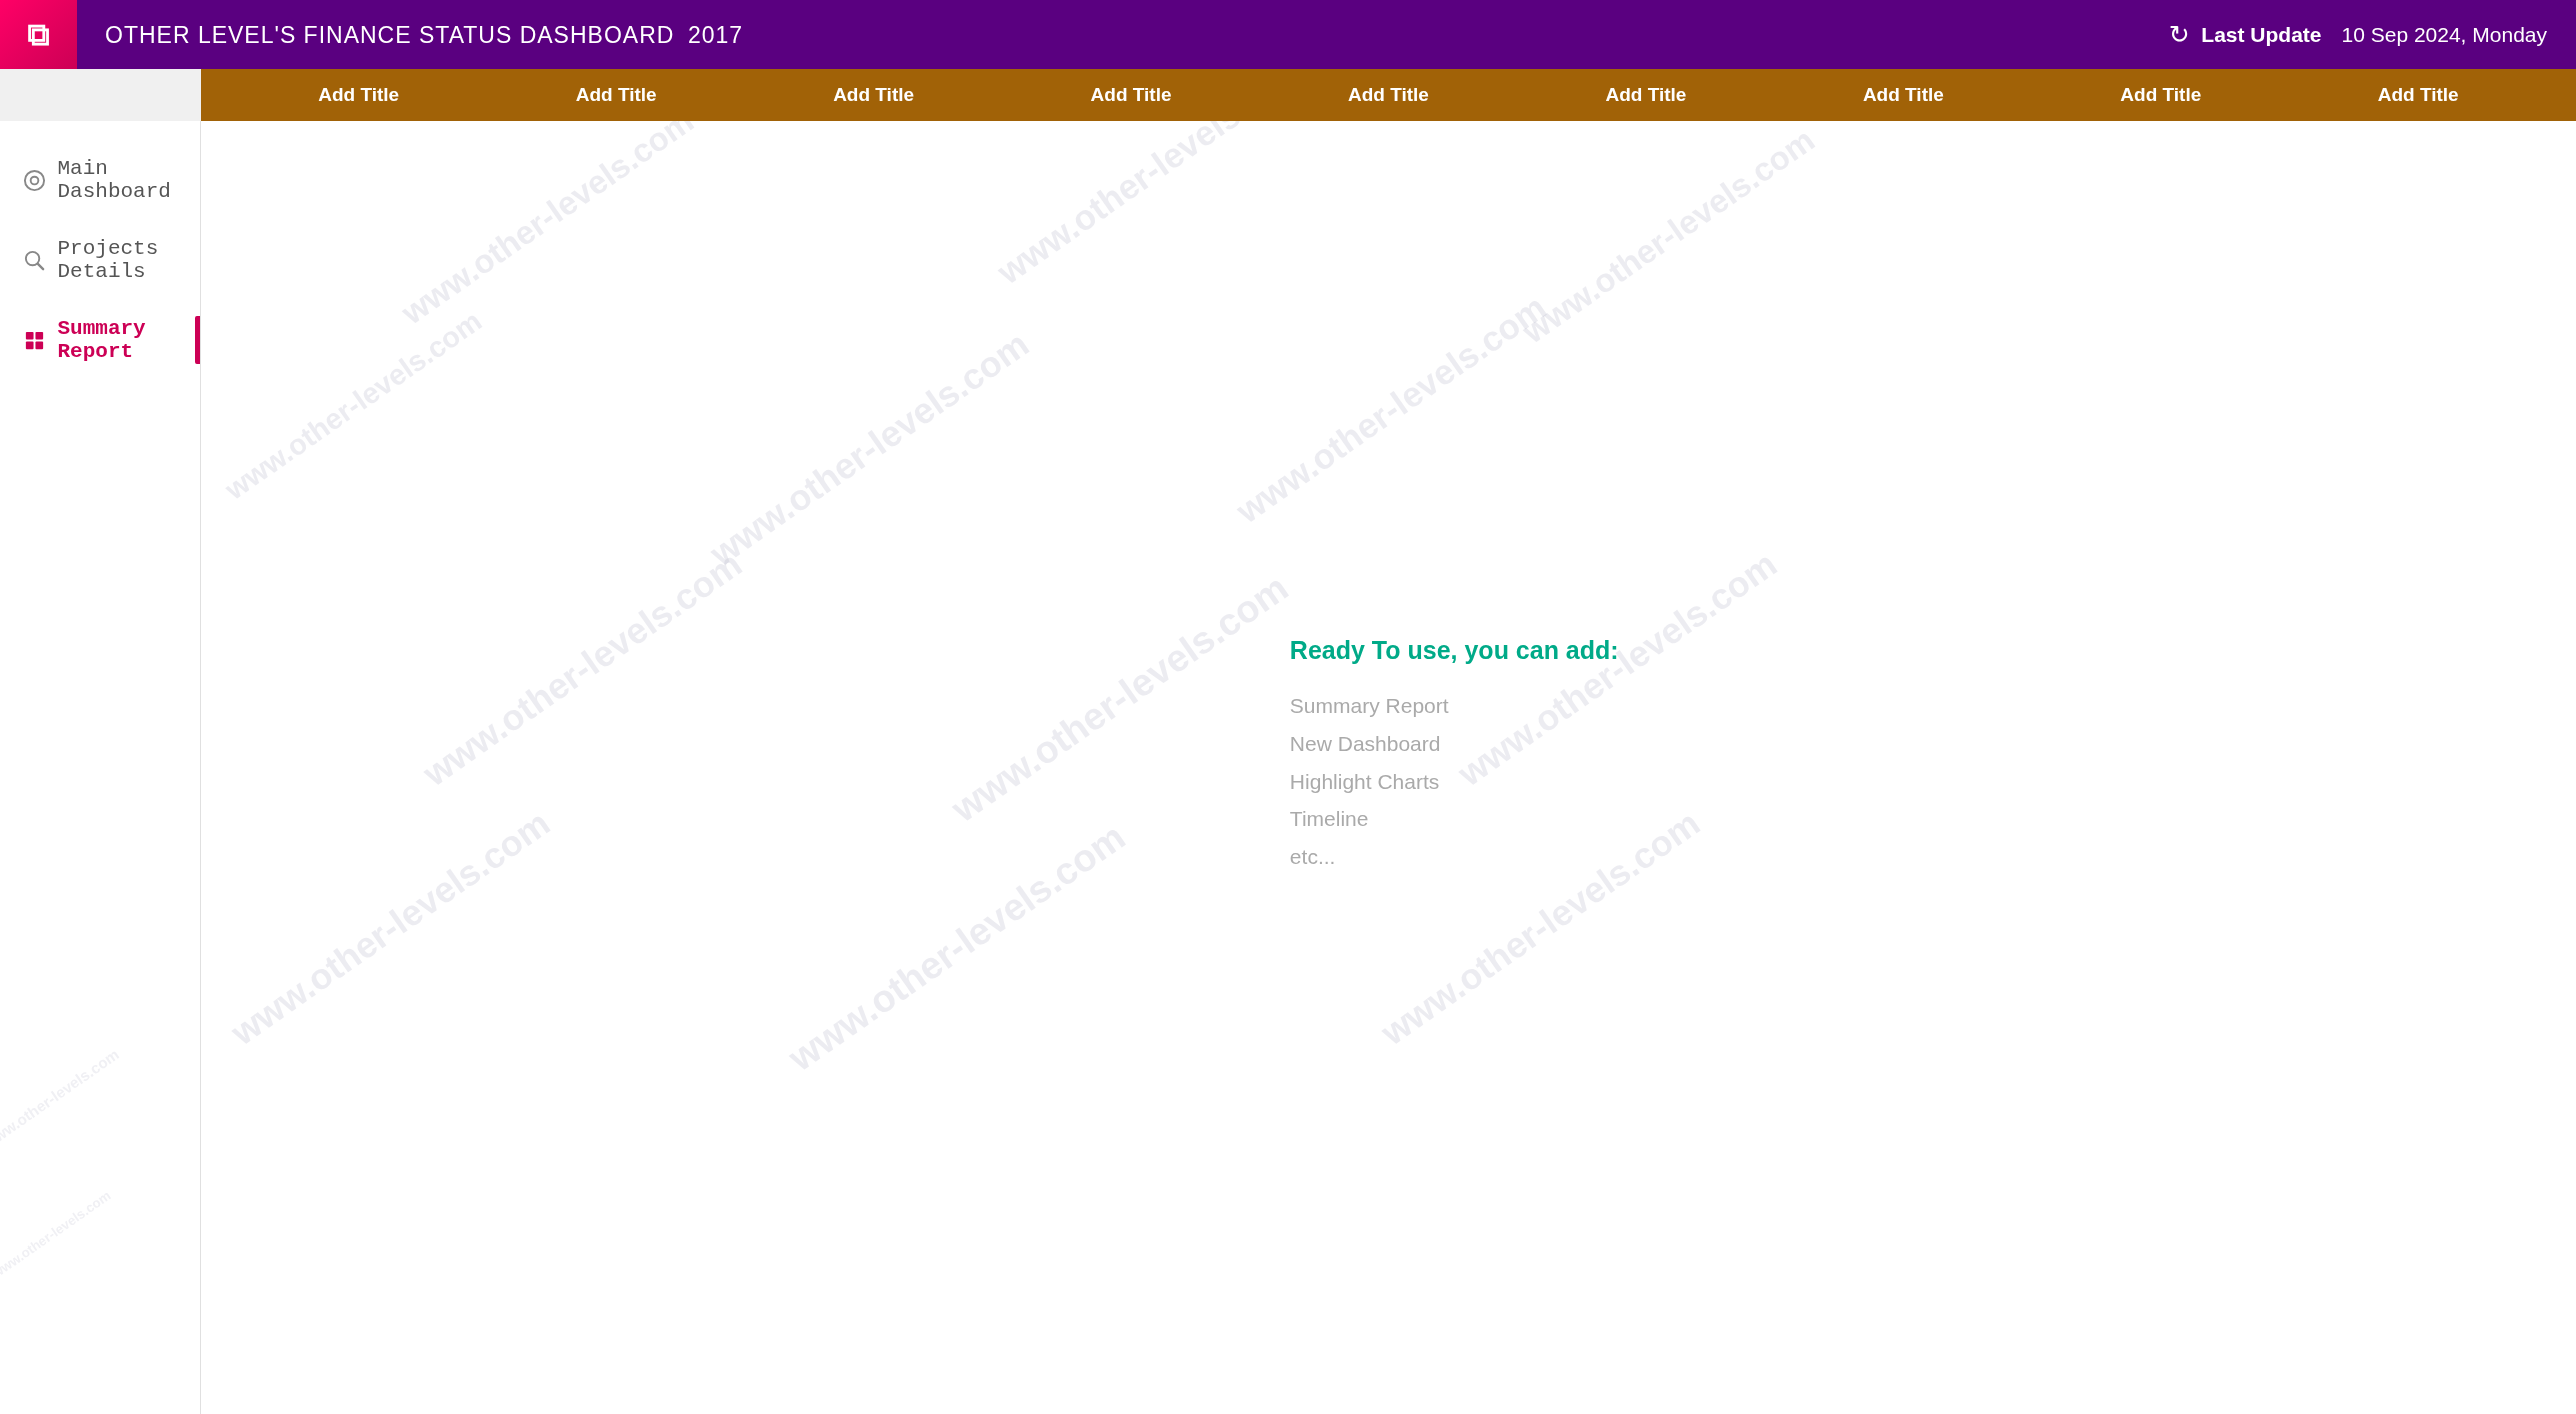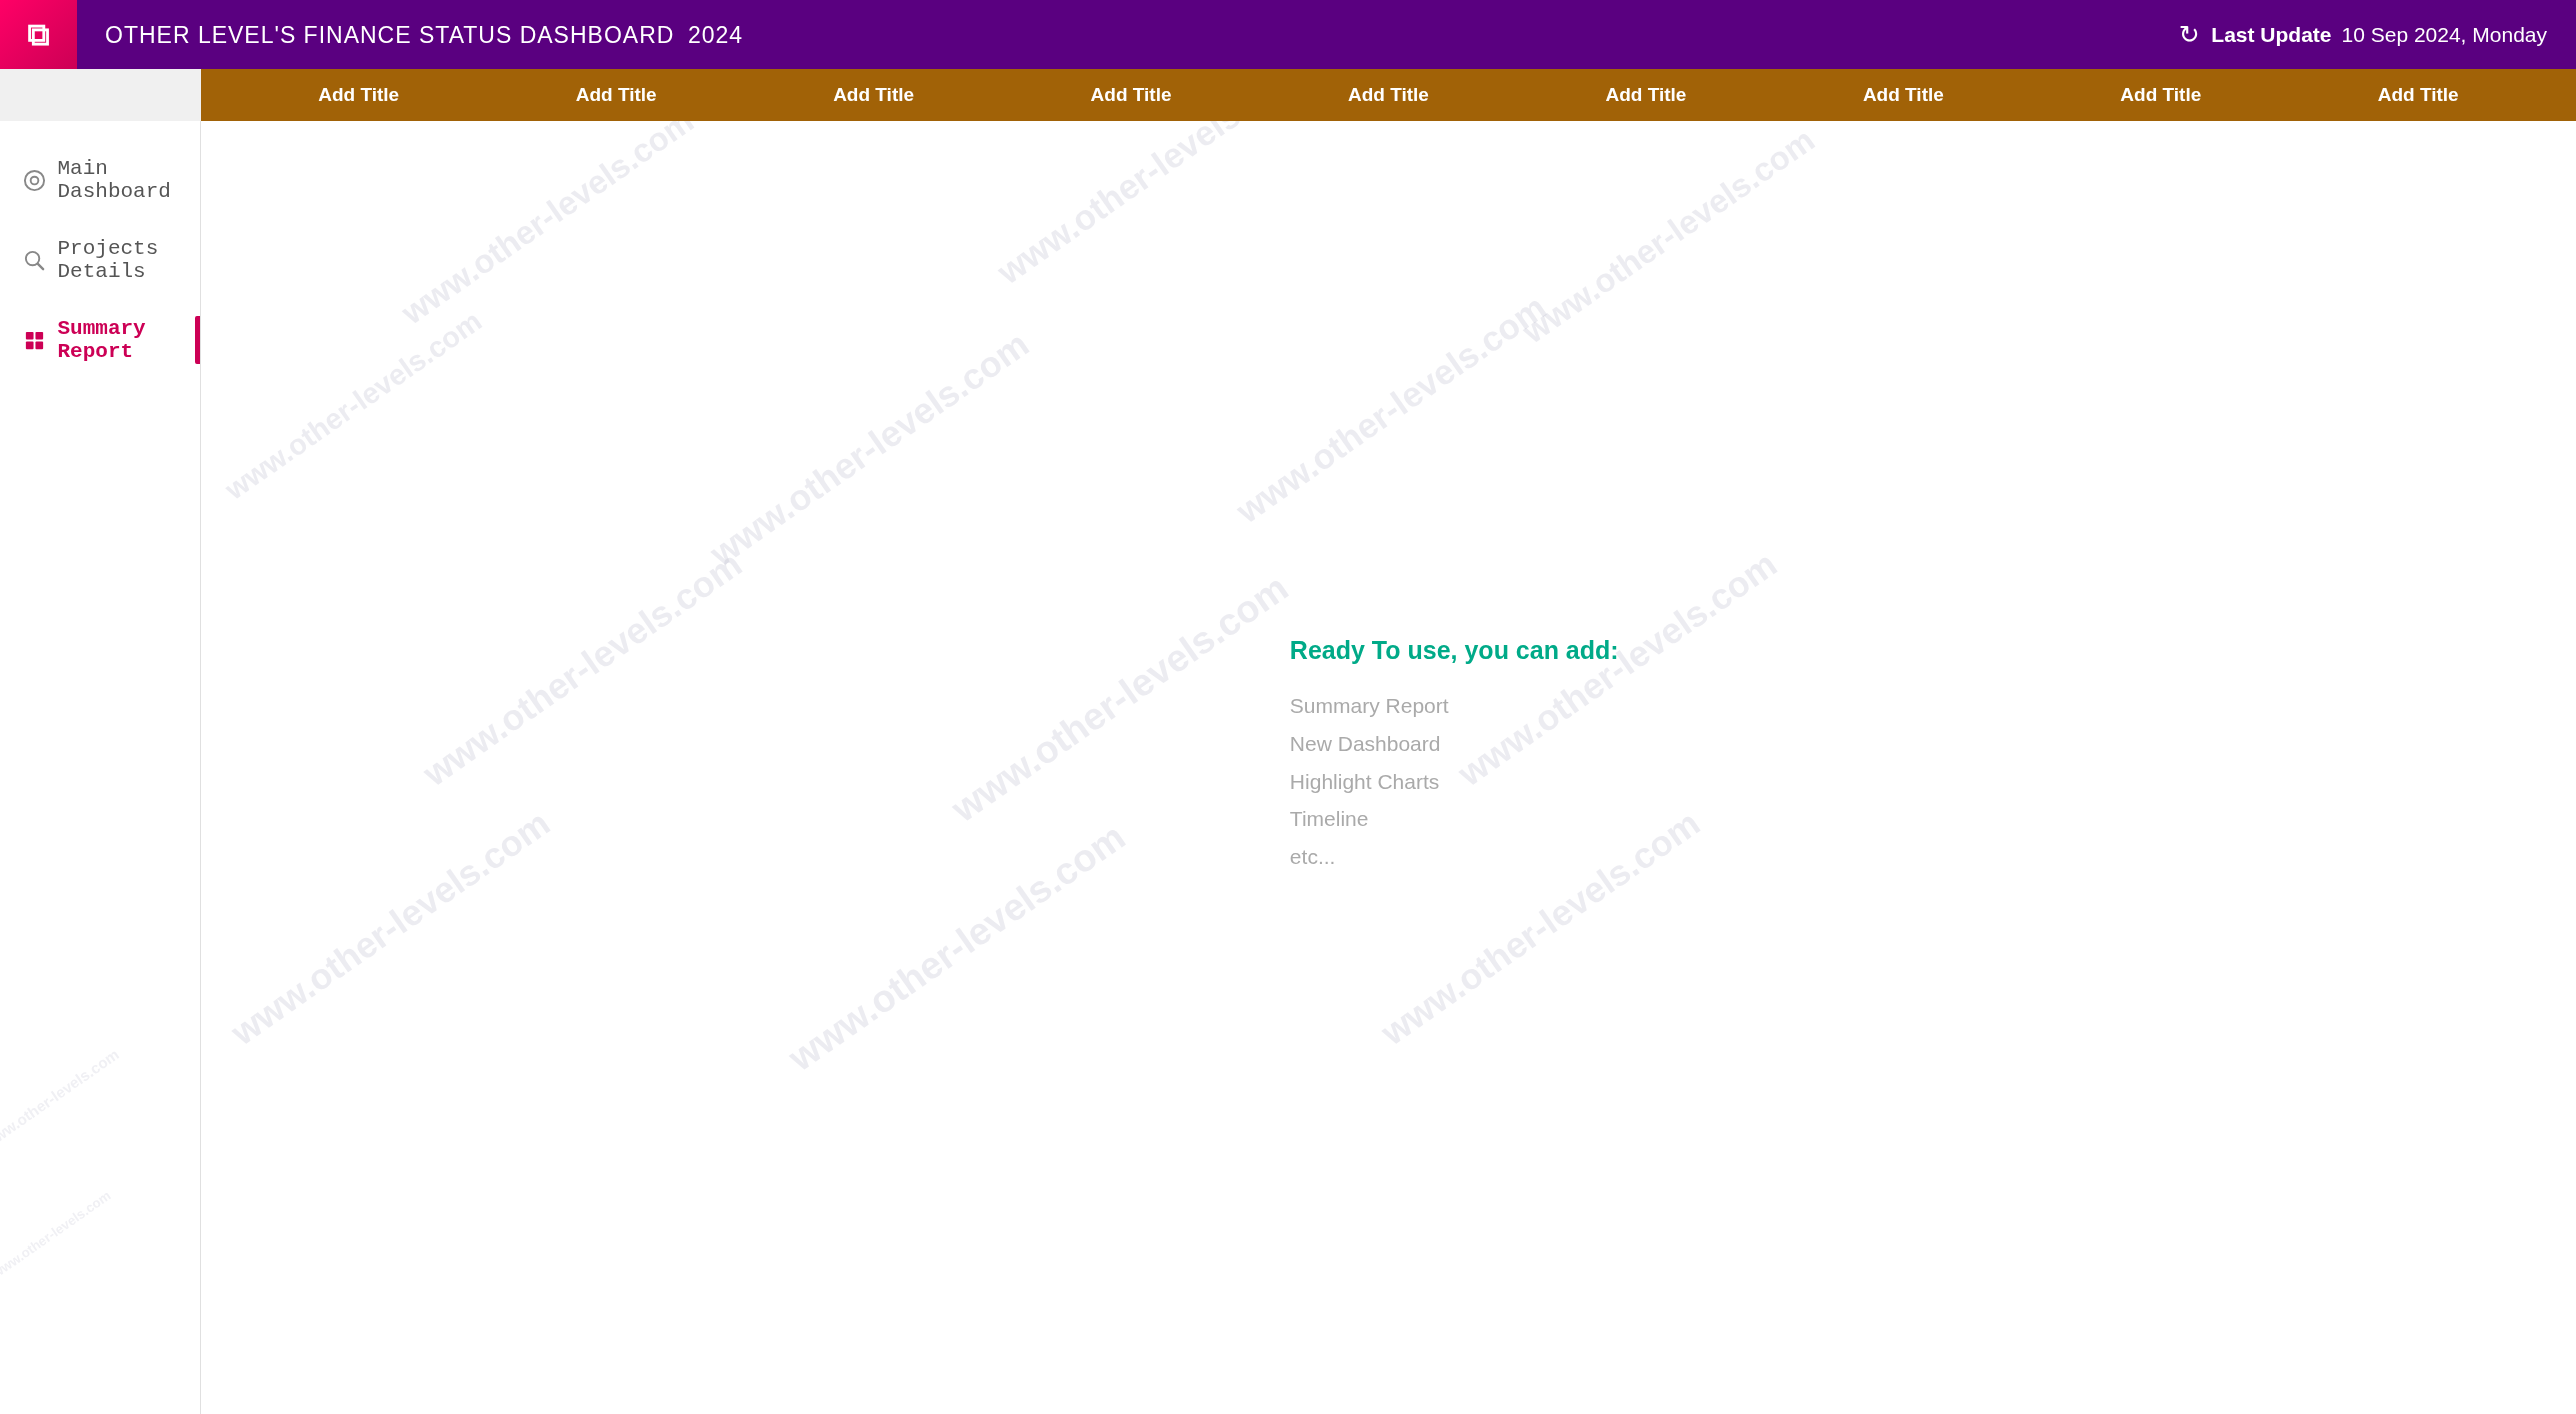--- a/index.html
+++ b/index.html
@@ -73,21 +73,21 @@
     }
 
     .refresh-icon {
       margin-right: 11.5px;
       font-size: 25px;
       display: inline-block;
     }
 
     .last-update-label {
       font-weight: bold;
-      margin-right: 10px;
+      margin-right: 20px;
     }
 
     
     .sub-nav {
       background: #a16207;
       display: flex;
       align-items: center;
       height: 52px;
       padding: 0 29px;
       margin-left: 201px;
@@ -226,21 +226,21 @@
 </head>
 <body>
 
 <div class="header">
   <div class="header-left">
     <div class="logo-box">
       <span class="logo-icon">⧉</span>
     </div>
     <span class="header-title">
       <span>OTHER LEVEL'S FINANCE STATUS DASHBOARD</span>
-      <span>2024</span>
+      <span>2017</span>
     </span>
   </div>
   <div class="header-right">
     <span class="refresh-icon">↻</span>
     <span class="last-update-label">Last Update</span>
     <span>10 Sep 2024, Monday</span>
   </div>
 </div>
 
 <div class="sub-nav" id="sub-nav-bar">

